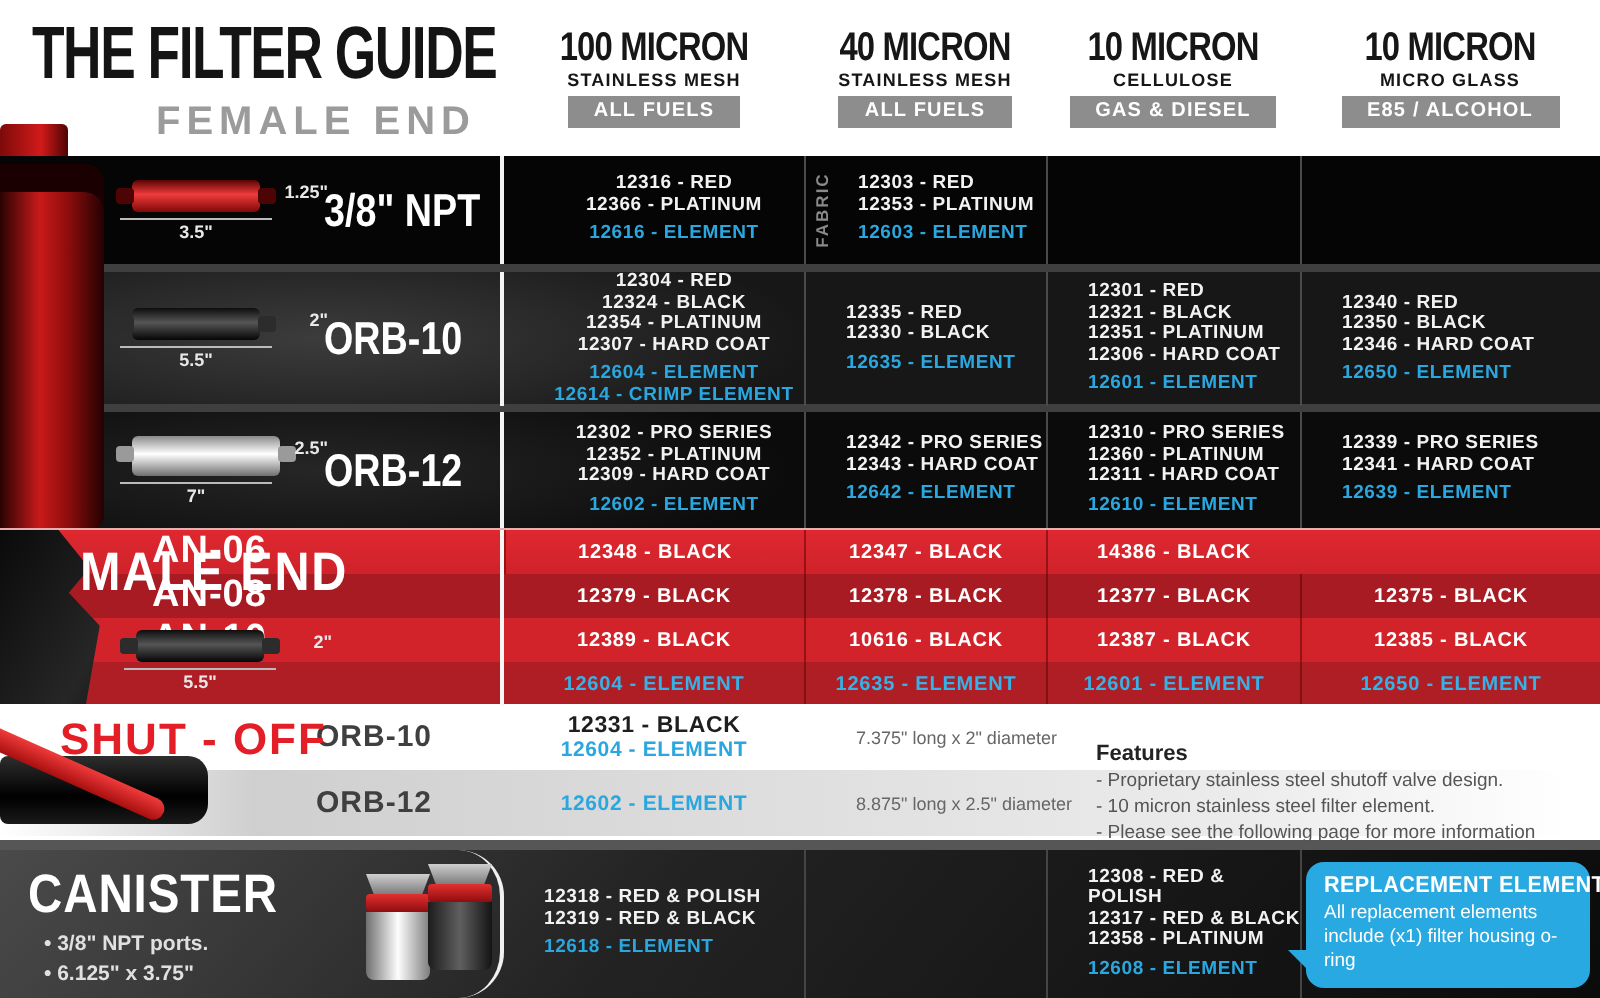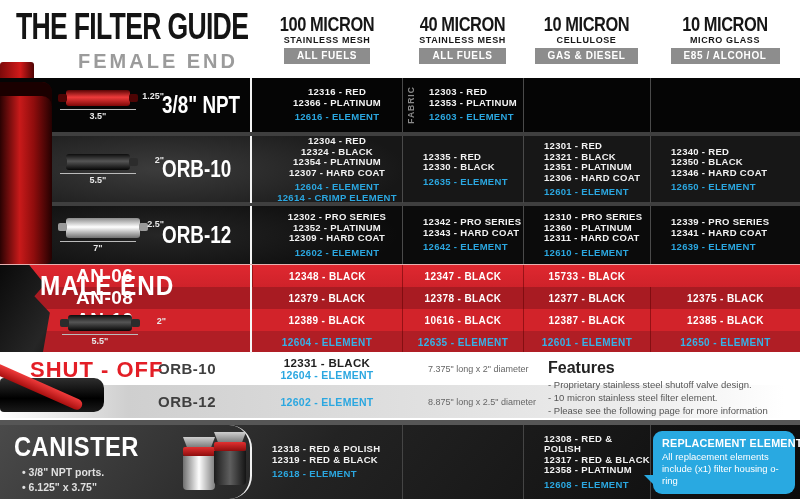--- a/index.html
+++ b/index.html
@@ -92,21 +92,21 @@
   .srow { display:grid; grid-template-columns:252px 150px 190px 1fr; height:33px; align-items:center; }
   .srow2 { background:linear-gradient(90deg,#fff 0,#cfcfcf 16%,#ececec 78%,#fff 98%); }
   .so-label { padding-left:158px; font-size:15px; font-weight:bold; color:#3f3f3f; letter-spacing:.5px; }
   .so-parts { text-align:center; }
   .so-part { font-size:11.5px; font-weight:bold; color:#1e1e1e; letter-spacing:.3px; }
   .so-elem { font-size:10.5px; font-weight:bold; color:#2ba7e0; letter-spacing:.3px; }
   .so-size { font-size:9px; color:#666; padding-left:26px; }
   .so-title { position:absolute; left:30px; top:5px; z-index:6; font-size:22px; font-weight:bold;
               color:#e31e26; letter-spacing:1px; white-space:nowrap; }
   .features { position:absolute; left:548px; top:7px; z-index:6; }
-  .features-title { font-size:16px; font-weight:bold; color:#222; }
+  .features-title { font-size:11px; font-weight:bold; color:#222;margin-top:12px; }
   .features-lines { white-space:pre-line; font-size:9.5px; color:#555; line-height:13px; margin-top:1px; }
   .photo-valve { position:absolute; left:0; top:26px; width:104px; height:34px; z-index:5;
                  background:linear-gradient(180deg,#2e2e2e,#000 60%,#1a1a1a); border-radius:4px 10px 10px 4px; }
   .valve-lever { position:absolute; left:-6px; top:-16px; width:96px; height:11px; z-index:6;
                  background:linear-gradient(180deg,#ef3b3b,#a80f0f); border-radius:6px;
                  transform:rotate(24deg); transform-origin:left center; }
 
   
   .canister { position:relative; height:79px; border-top:5px solid #565656;
               background:linear-gradient(130deg,#4a4a4a 0%,#232323 40%,#0b0b0b 100%); }
@@ -278,21 +278,21 @@
         <div class="mf-dimw">5.5"</div>
       </div>
     </div>
 
     <div class="mrow mr1 grid5">
       <div class="labelcell">
           <div class="an-label">AN-06</div>
         </div>
       <div class="mcell">12348 - BLACK</div>
       <div class="mcell">12347 - BLACK</div>
-      <div class="mcell">15733 - BLACK</div>
+      <div class="mcell">14386 - BLACK</div>
     </div>
     <div class="mrow mr2 grid5">
       <div class="labelcell">
           <div class="an-label">AN-08</div>
         </div>
       <div class="mcell first">12379 - BLACK</div>
       <div class="mcell">12378 - BLACK</div>
       <div class="mcell">12377 - BLACK</div>
       <div class="mcell">12375 - BLACK</div>
     </div>

